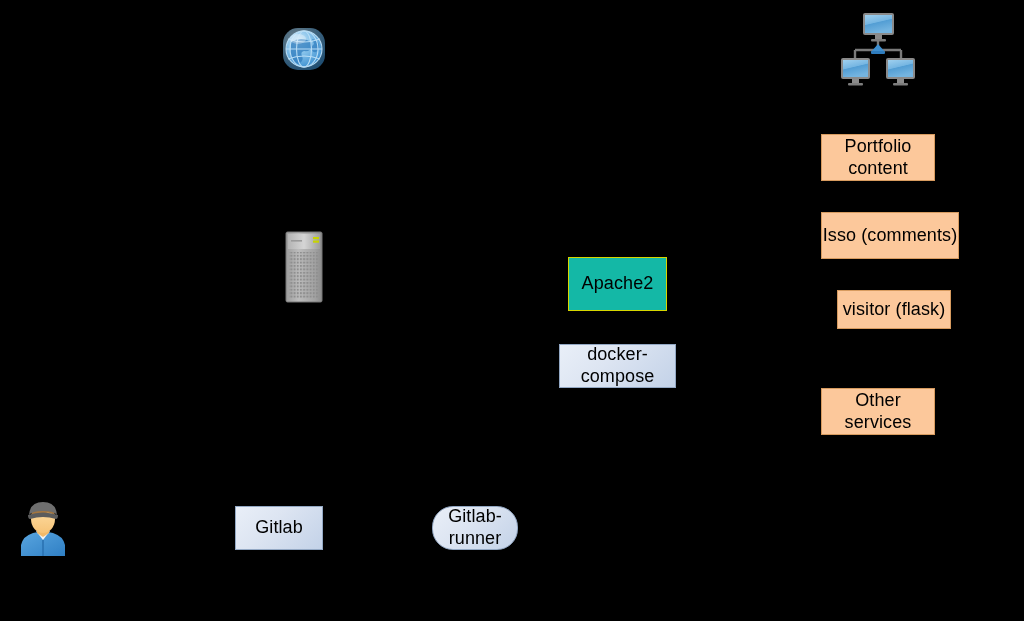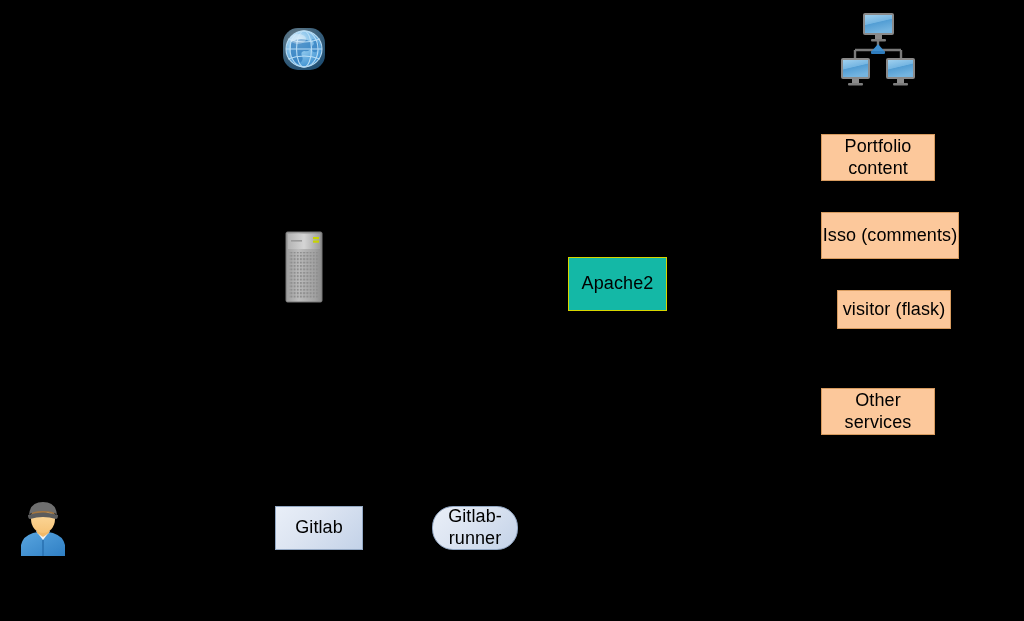--- a/index.html
+++ b/index.html
@@ -193,22 +193,25 @@
   </div>
 
   <div class="node node-orange" style="left:821px; top:368px; width:114px; height:47px;margin-top:20px;">
     <span>Other services</span>
   </div>
 
   <div class="node node-yellow" style="left:568px; top:241px; width:99px; height:54px;">
     <span>Apache2</span>
   </div>
 
-
-  <div class="node node-blue" style="left:235px; top:506px; width:88px; height:44px;margin-left:40px;">
+  <div class="node node-blue" style="left:559px; top:344px; width:117px; height:44px;">
+    <span>docker-compose</span>
+  </div>
+
+  <div class="node node-blue" style="left:235px; top:506px; width:88px; height:44px;">
     <span>Gitlab</span>
   </div>
 
   <div class="node node-blue" style="left:432px; top:506px; width:86px; height:44px;border-radius:21px;">
     <span>Gitlab-runner</span>
   </div>
 
 </div>
 
 </body></html>

